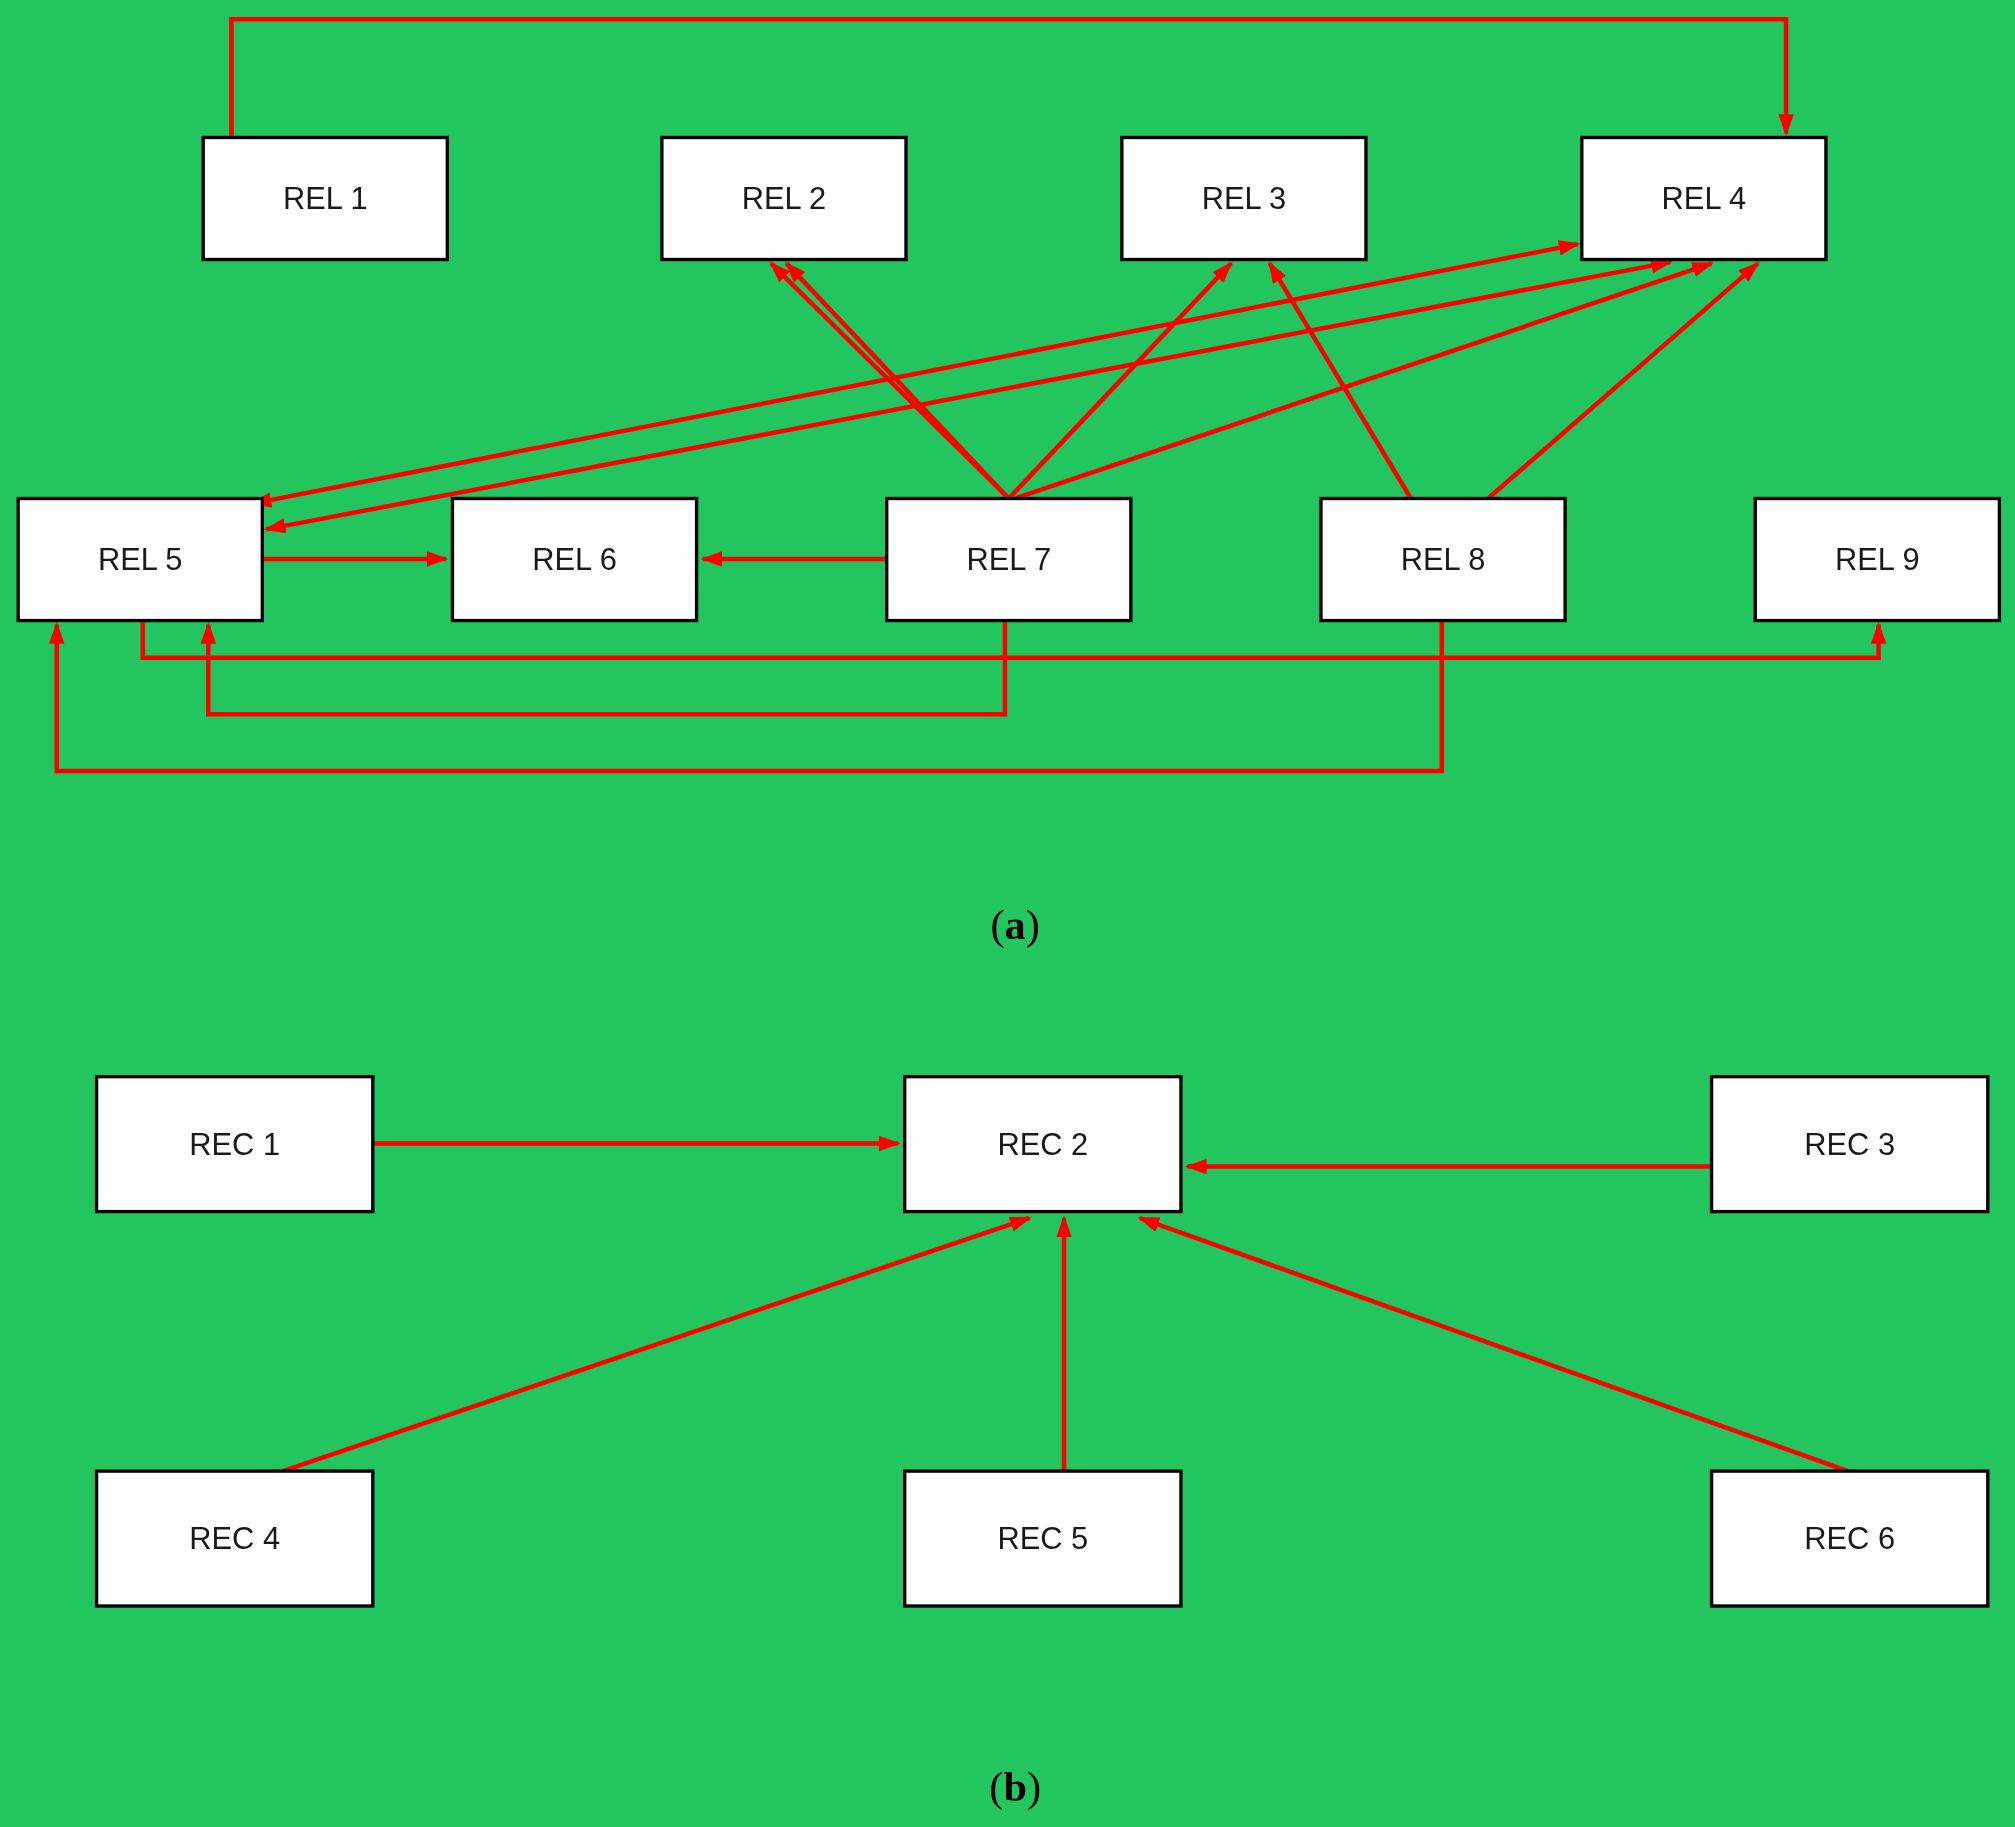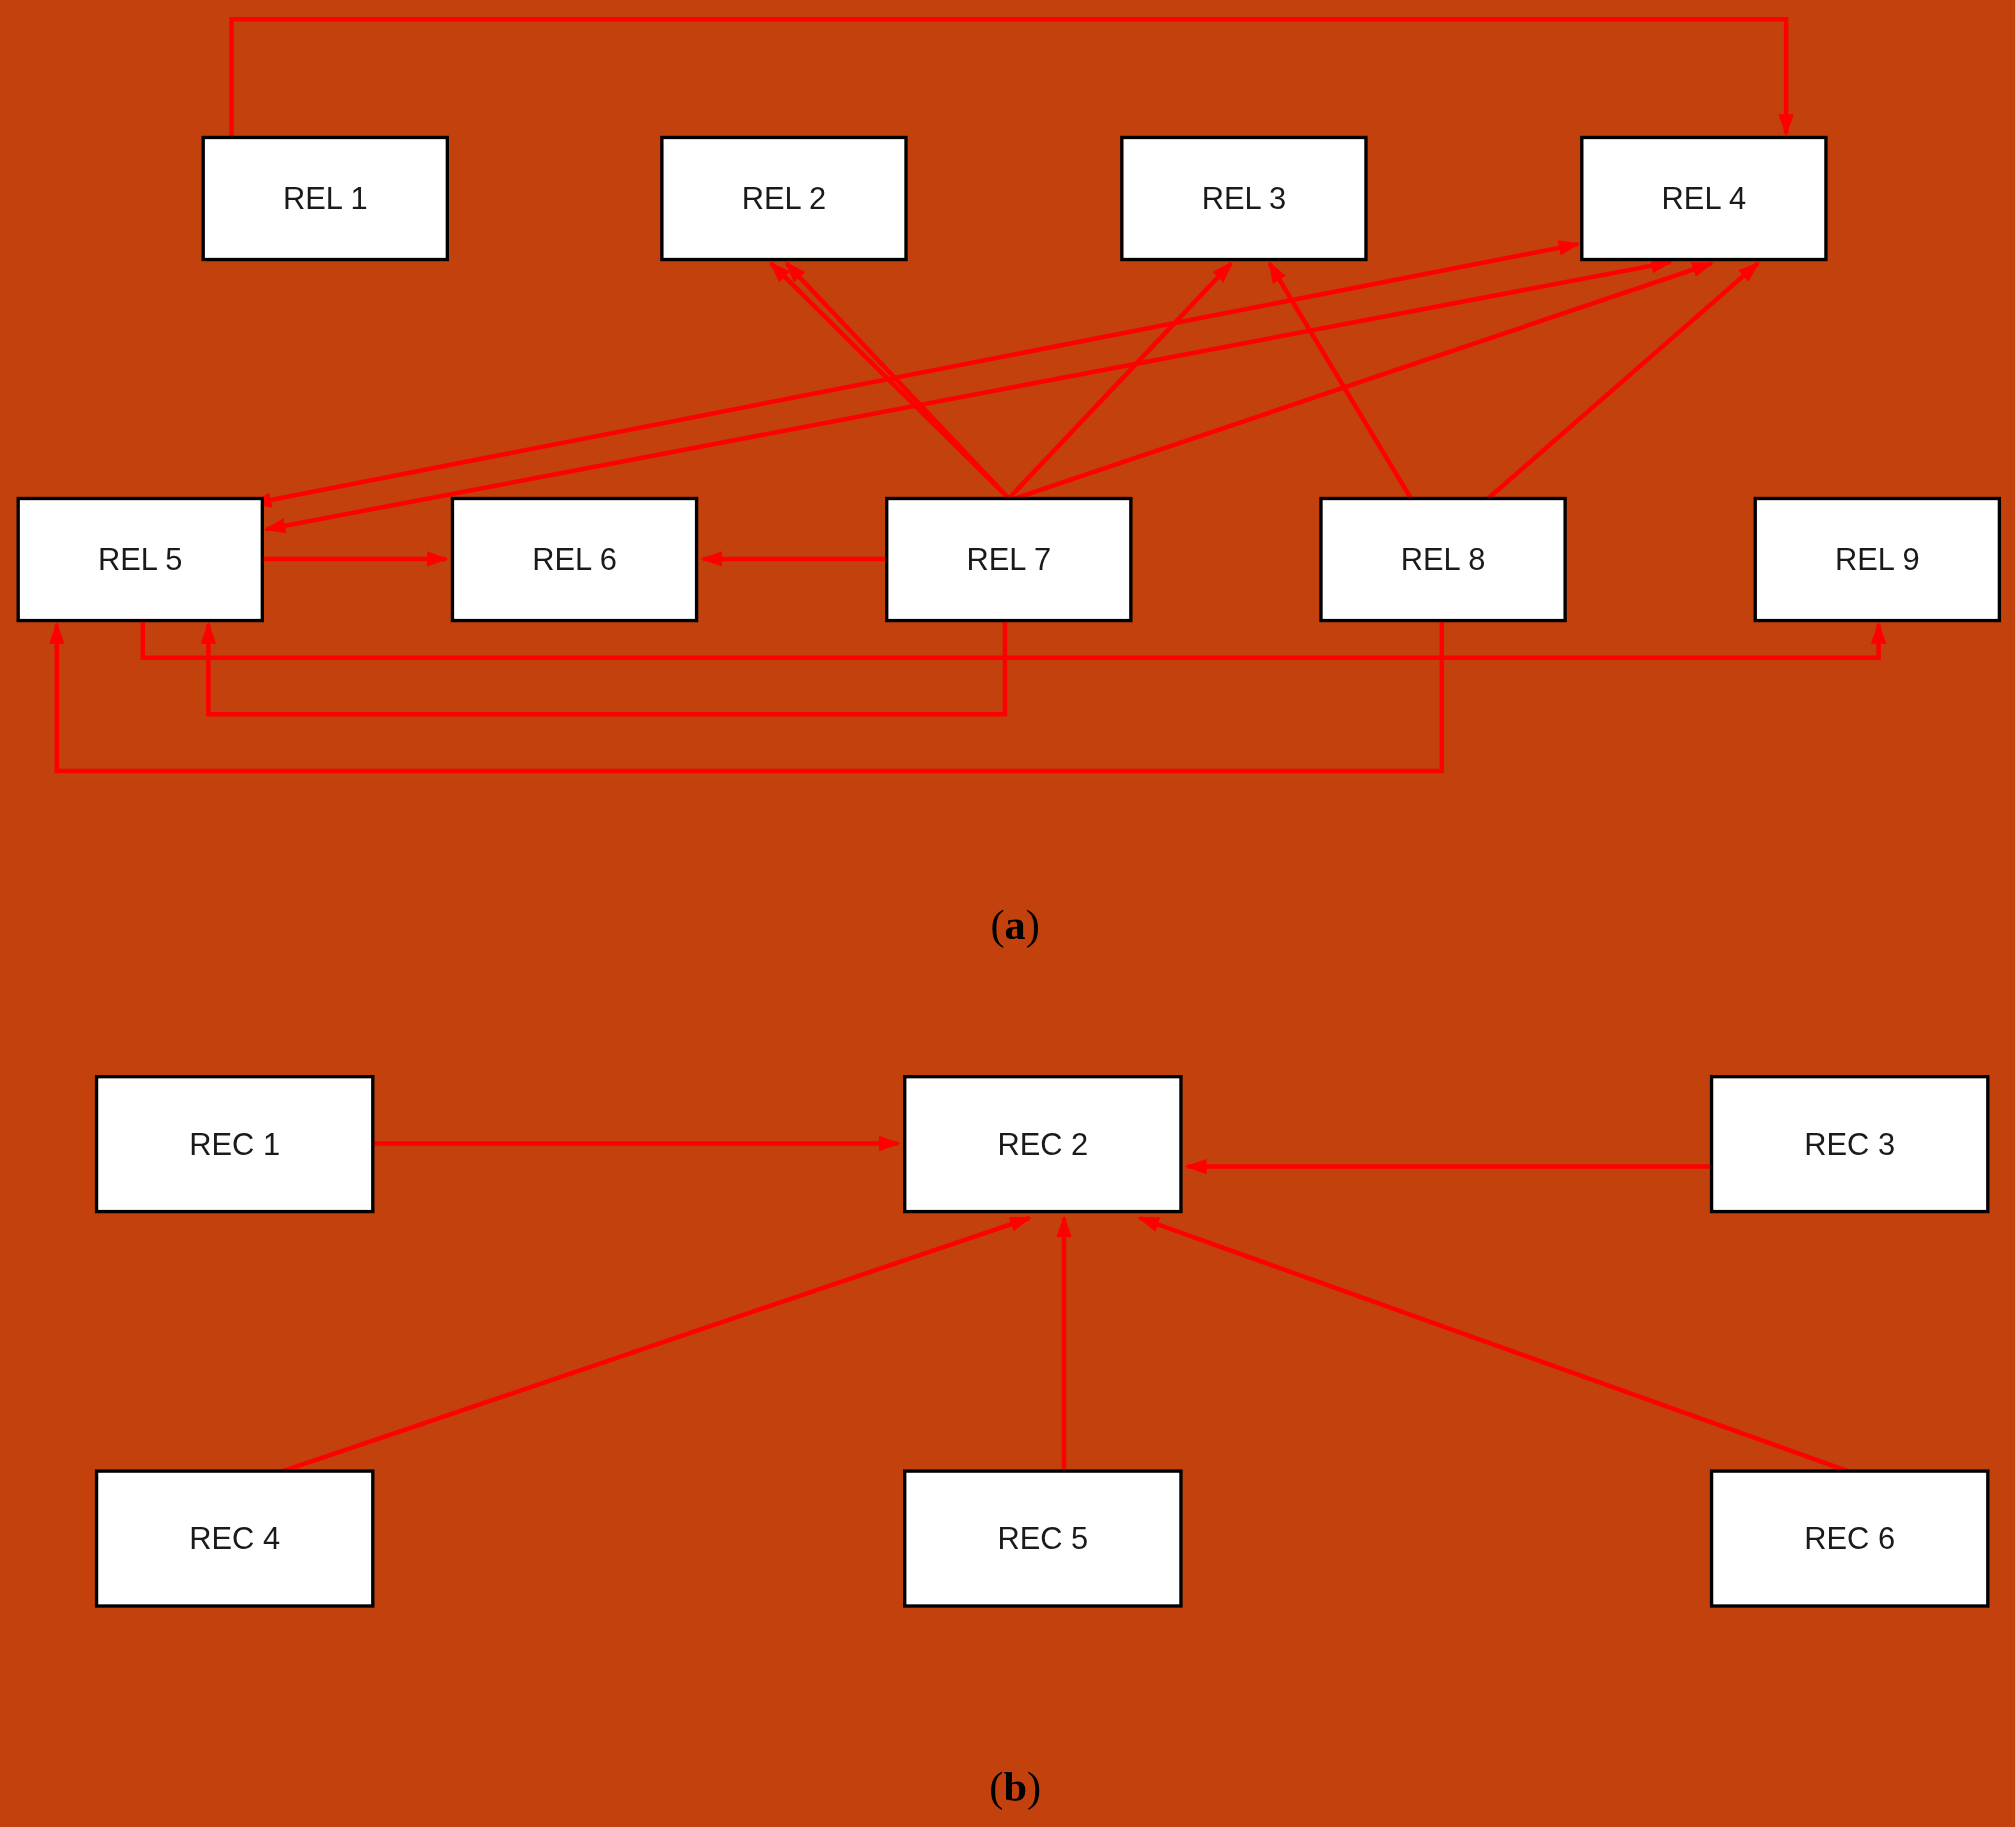--- a/index.html
+++ b/index.html
@@ -4,21 +4,21 @@
 <style>
   html, body {
     margin: 0;
     padding: 0;
     background: #ffffff;
   }
   .figure-canvas {
     position: relative;
     width: 2015px;
     height: 1827px;
-    background: #c2410c;
+    background: #22c55e;
     overflow: hidden;
   }
   svg.diagram {
     position: absolute;
     left: 0;
     top: 0;
     display: block;
   }
   .node-rect {
     fill: #ffffff;

